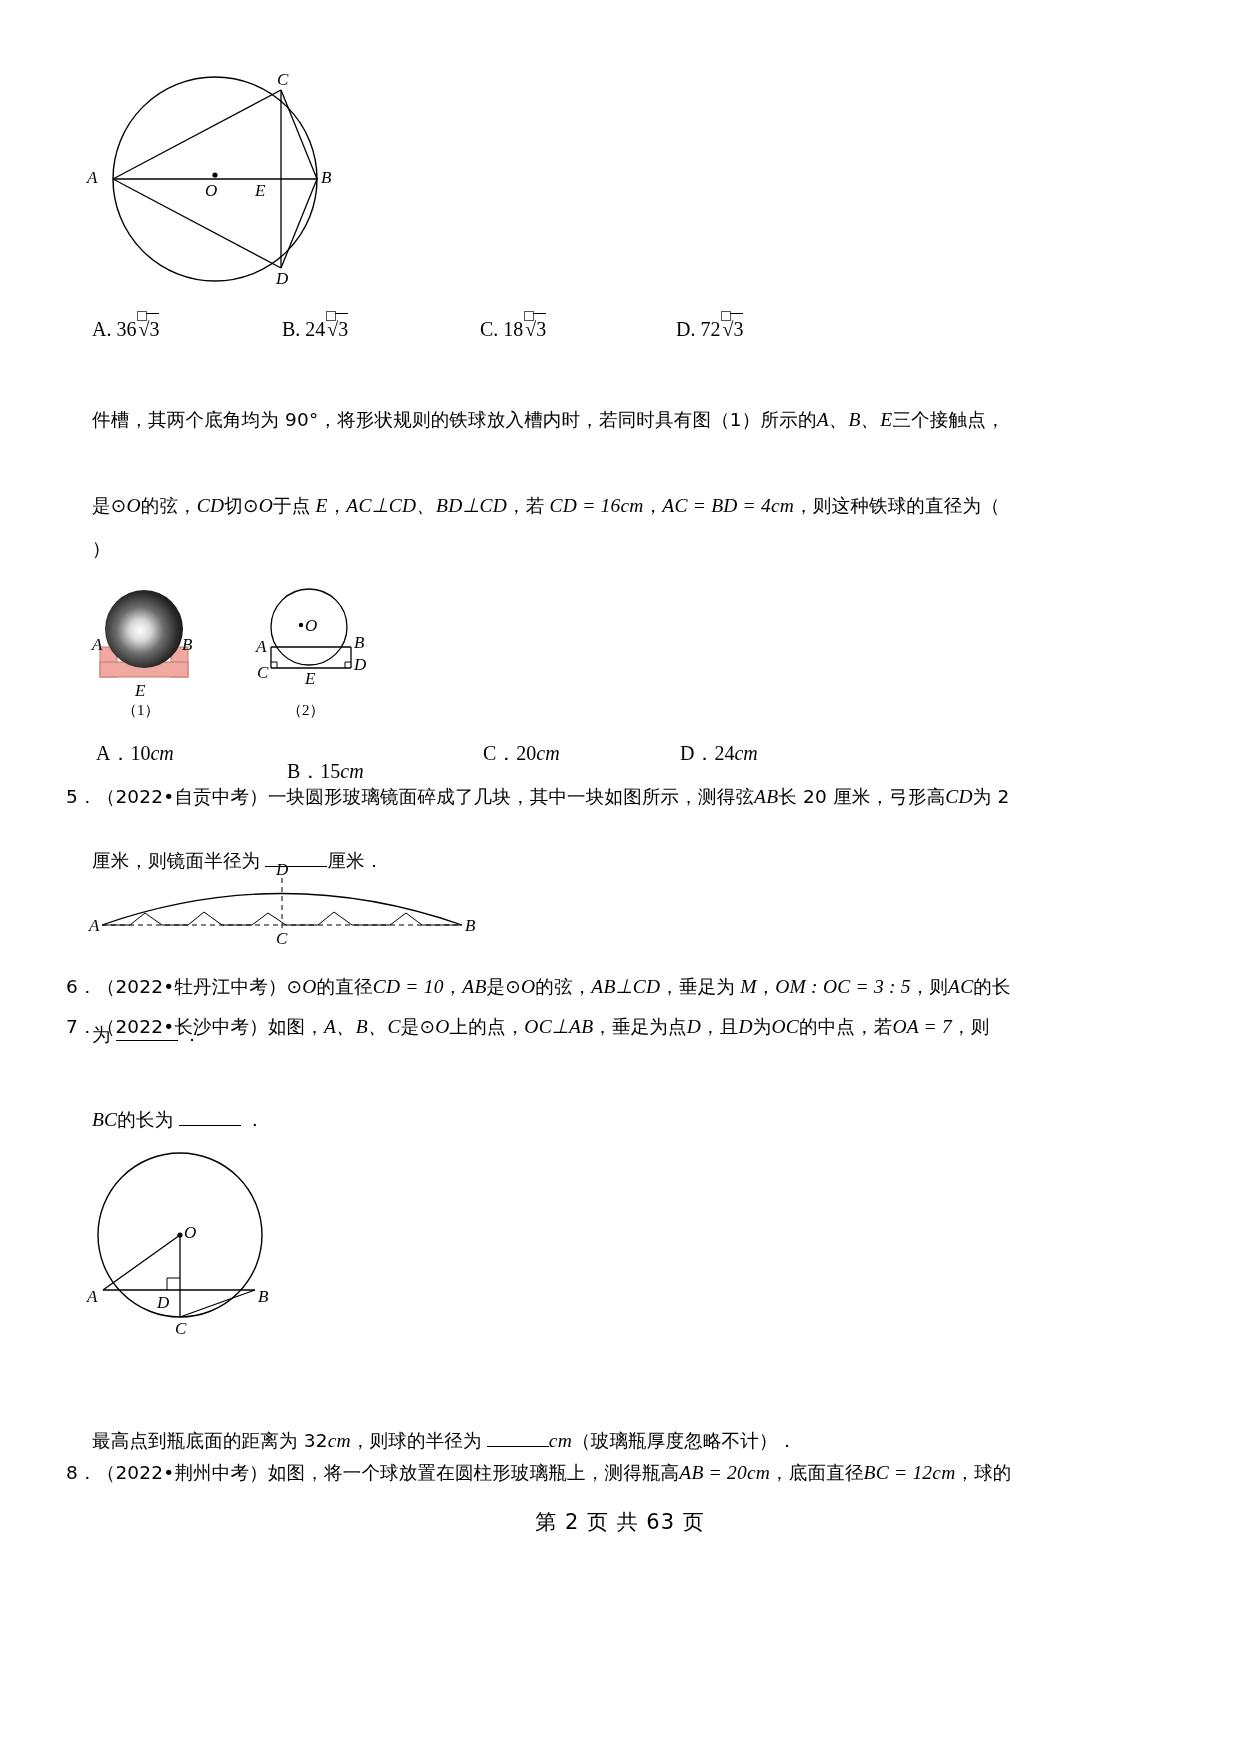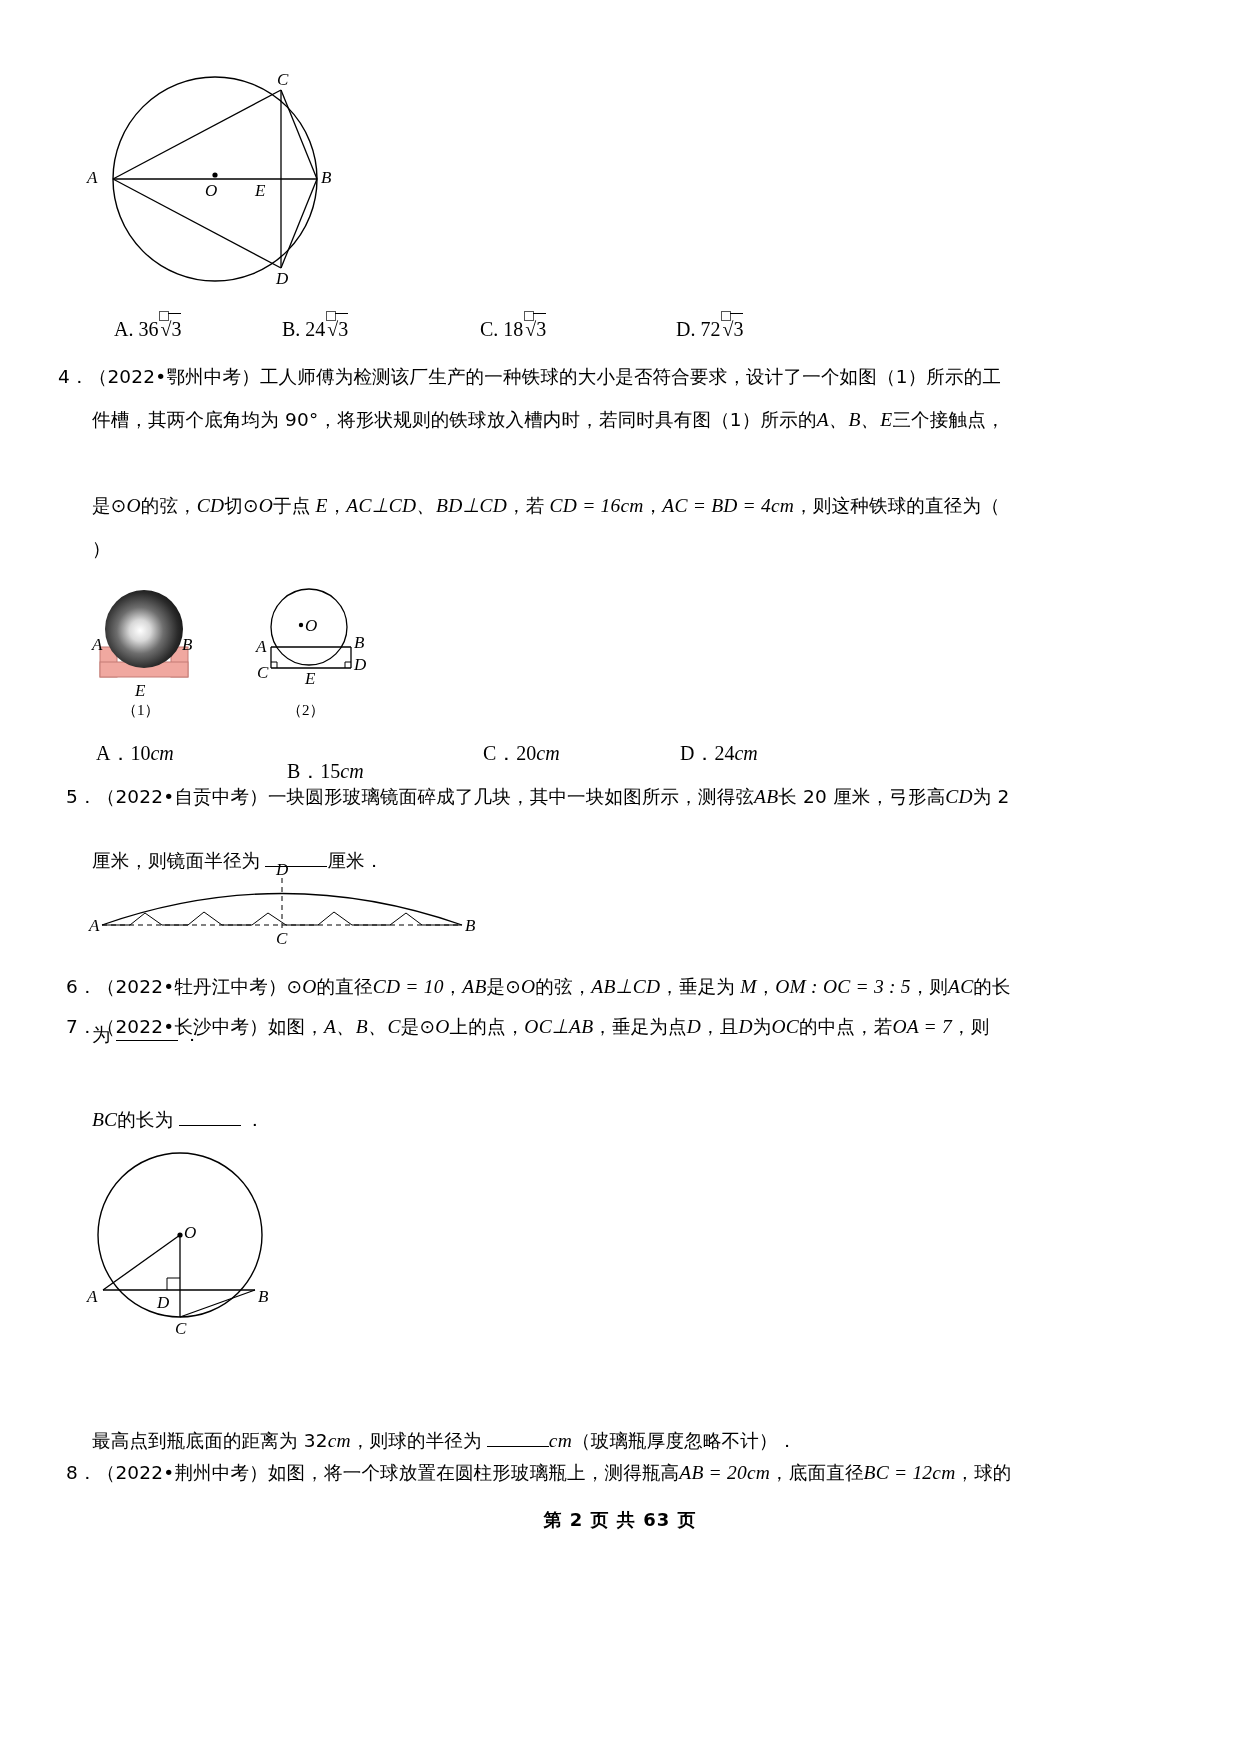--- a/index.html
+++ b/index.html
@@ -80,22 +80,22 @@
     white-space: nowrap;
   }
 
   
   .footer {
     position: absolute;
     left: 0;
     width: 1240px;
     text-align: center;
     font-family: "DejaVu Sans", "Liberation Sans", sans-serif;
-    font-size: 18px;
-    font-weight: bold;
+    font-size: 21px;
+    font-weight: normal;
     letter-spacing: 1px;
   }
 
   svg { display: block; overflow: visible; }
 </style>
 </head>
 <body>
 
 <div class="page">
 
@@ -119,41 +119,38 @@
     </svg>
     <span class="figlabel" style="left:-8px; top:106px;">A</span>
     <span class="figlabel" style="left:226px; top:106px;">B</span>
     <span class="figlabel" style="left:182px; top:8px;">C</span>
     <span class="figlabel" style="left:181px; top:207px;">D</span>
     <span class="figlabel" style="left:110px; top:119px;">O</span>
     <span class="figlabel" style="left:160px; top:119px;">E</span>
   </div>
 
   <div class="optrow" style="left:0; top:318px; width:1240px; height:30px;">
-    <span class="opt" style="left:92px; top:0;margin-left:22px;">
+    <span class="opt" style="left:92px; top:0;">
       <span>A</span><span>.</span>
       <span>36</span><span class="sqrt"><span class="nbox"></span><span class="radic">√</span><span class="bar" style="width:13px;"></span><span>3</span></span>
     </span>
     <span class="opt" style="left:282px; top:0;">
       <span>B</span><span>.</span>
       <span>24</span><span class="sqrt"><span class="nbox"></span><span class="radic">√</span><span class="bar" style="width:13px;"></span><span>3</span></span>
     </span>
     <span class="opt" style="left:480px; top:0;">
       <span>C</span><span>.</span>
       <span>18</span><span class="sqrt"><span class="nbox"></span><span class="radic">√</span><span class="bar" style="width:13px;"></span><span>3</span></span>
     </span>
     <span class="opt" style="left:676px; top:0;">
       <span>D</span><span>.</span>
       <span>72</span><span class="sqrt"><span class="nbox"></span><span class="radic">√</span><span class="bar" style="width:13px;"></span><span>3</span></span>
     </span>
   </div>
 
-  <div class="qline" style="left:58px; top:367px;">
-    <span class="cn">4</span><span class="cn">．</span><span class="cn">（2022•鄂州中考）</span><span class="cn">工人师傅为检测该厂生产的一种铁球的大小是否符合要求，设计了一个如图（1）所示的工</span>
-  </div>
   <div class="qline" style="left:92px; top:410px;">
     <span class="cn">件槽，其两个底角均为 90°，将形状规则的铁球放入槽内时，若同时具有图（1）所示的</span><span class="it">A、B、E</span><span class="cn">三个接触点，</span>
   </div>
   <div class="qline" style="left:92px; top:496px;">
     <span class="cn">是⊙</span><span class="it">O</span><span class="cn">的弦，</span><span class="it">CD</span><span class="cn">切⊙</span><span class="it">O</span><span class="cn">于点</span>&nbsp;<span class="it">E</span><span class="cn">，</span><span class="it">AC⊥CD、BD⊥CD</span><span class="cn">，若</span>&nbsp;<span class="it">CD = 16cm</span><span class="cn">，</span><span class="it">AC = BD = 4cm</span><span class="cn">，则这种铁球的直径为（</span>
   </div>
   <div class="qline" style="left:92px; top:539px;">
     <span class="cn">）</span>
   </div>
 

